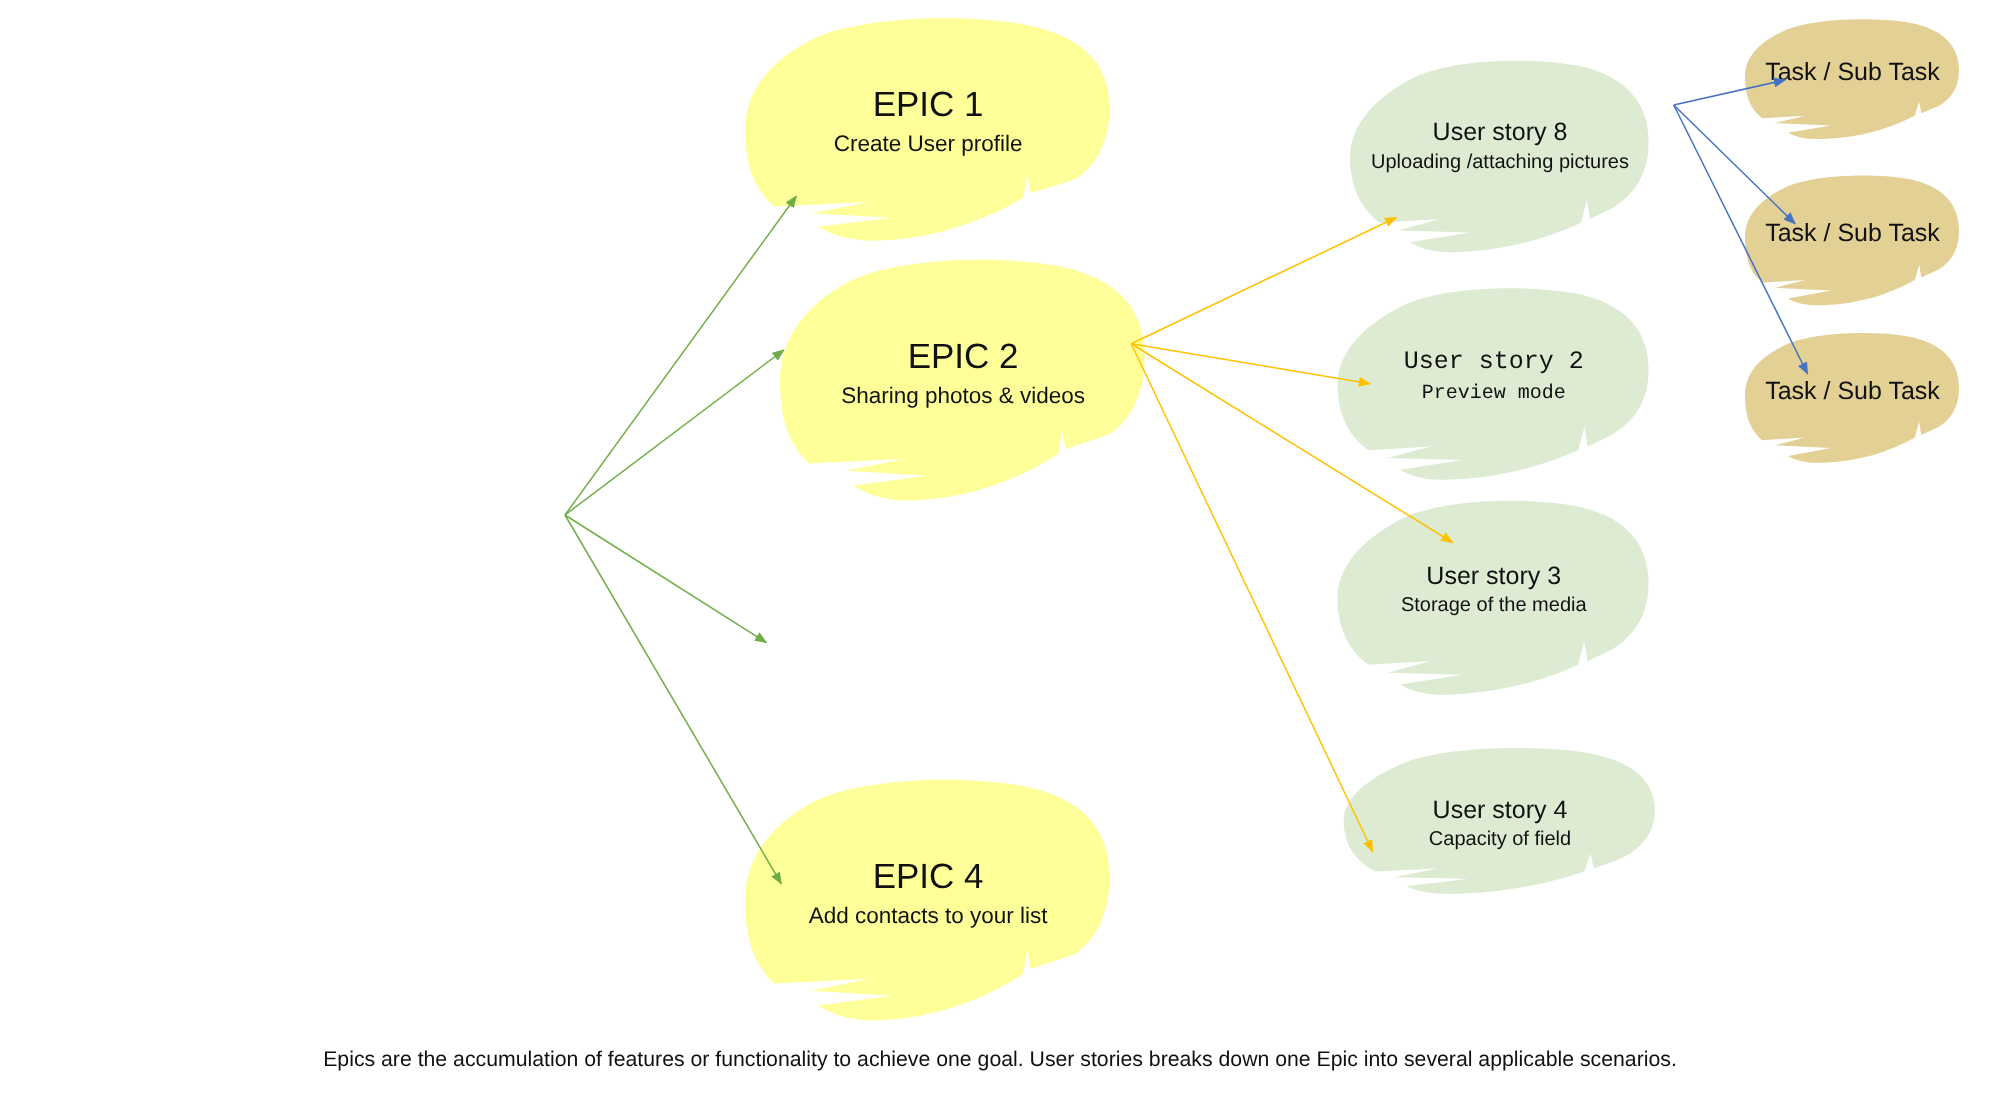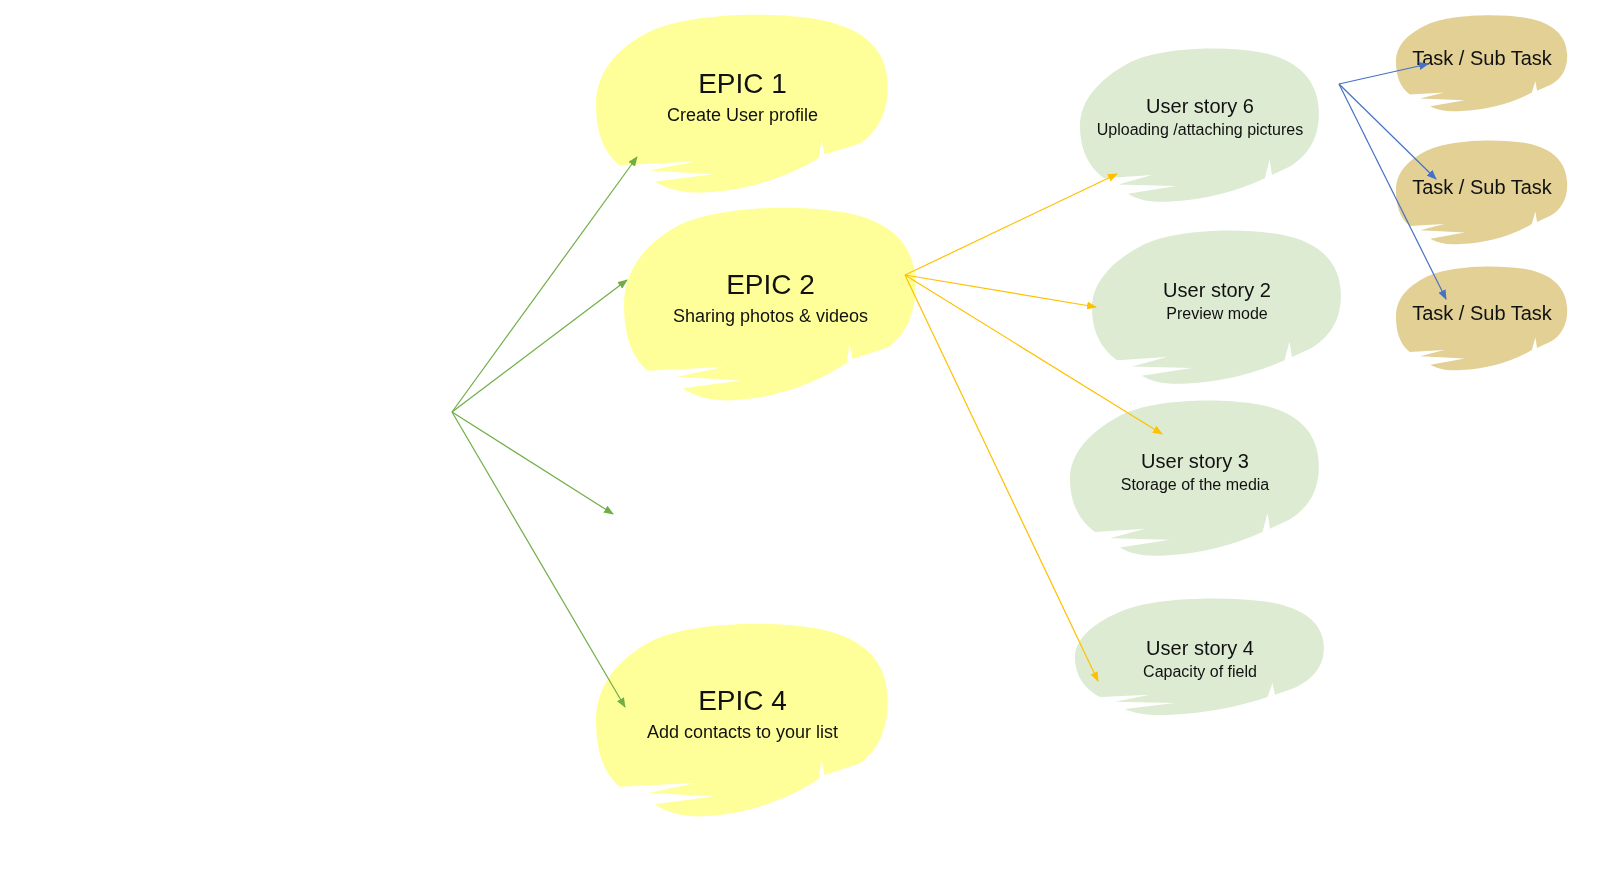--- a/index.html
+++ b/index.html
@@ -56,26 +56,26 @@
       <span class="title">EPIC 4</span>
       <span class="sub">Add contacts to your list</span>
     </div>
   </div>
 
   <div class="node story" id="story-1" style="left:1080px; top:48px; width:240px; height:155px;">
     <svg class="blob" viewBox="0 0 100 100" preserveAspectRatio="none">
       <path d="M20,10 C32,0 58,-2 76,3 C92,8 99,22 99.5,40 C100,56 96,68 88,76 L80,82 L79,72 L77,84 C66,92 52,98 38,99 C30,100 24,98 20,94 L40,89 L16,88 L30,82 L10,84 C3,76 0,64 0,50 C0,34 8,20 20,10 Z" fill="#dcebd2"></path>
     </svg>
     <div class="txt" style="margin-top:-18px">
-      <span class="title">User story 6</span>
+      <span class="title">User story 8</span>
       <span class="sub">Uploading /attaching pictures</span>
     </div>
   </div>
 
-  <div class="node story" id="story-2" style="left:1092px; top:230px; width:250px; height:155px;">
+  <div class="node story" id="story-2" style="left:1070px; top:230px; width:250px; height:155px;font-family:Liberation Mono, monospace;">
     <svg class="blob" viewBox="0 0 100 100" preserveAspectRatio="none">
       <path d="M20,10 C32,0 58,-2 76,3 C92,8 99,22 99.5,40 C100,56 96,68 88,76 L80,82 L79,72 L77,84 C66,92 52,98 38,99 C30,100 24,98 20,94 L40,89 L16,88 L30,82 L10,84 C3,76 0,64 0,50 C0,34 8,20 20,10 Z" fill="#dcebd2"></path>
     </svg>
     <div class="txt" style="margin-top:-14px">
       <span class="title">User story 2</span>
       <span class="sub">Preview mode</span>
     </div>
   </div>
 
   <div class="node story" id="story-3" style="left:1070px; top:400px; width:250px; height:157px;">
@@ -146,13 +146,14 @@
     <line x1="905" y1="275" x2="1117" y2="174" stroke-width="1.2" marker-end="url(#head-orange)" stroke="#ffc000"></line>
     <line x1="905" y1="275" x2="1096" y2="307" stroke-width="1.2" marker-end="url(#head-orange)" stroke="#ffc000"></line>
     <line x1="905" y1="275" x2="1162" y2="434" stroke-width="1.2" marker-end="url(#head-orange)" stroke="#ffc000"></line>
     <line x1="905" y1="275" x2="1098" y2="681" stroke-width="1.2" marker-end="url(#head-orange)" stroke="#ffc000"></line>
 
     <line x1="1339" y1="84" x2="1428" y2="64" stroke-width="1.2" marker-end="url(#head-blue)" stroke="#4472c4"></line>
     <line x1="1339" y1="84" x2="1436" y2="179" stroke-width="1.2" marker-end="url(#head-blue)" stroke="#4472c4"></line>
     <line x1="1339" y1="84" x2="1446" y2="299" stroke-width="1.2" marker-end="url(#head-blue)" stroke="#4472c4"></line>
   </svg>
 
+  <div id="caption">Epics are the accumulation of features or functionality to achieve one goal. User stories breaks down one Epic into several applicable scenarios.</div>
 </div>
 
 </body></html>

